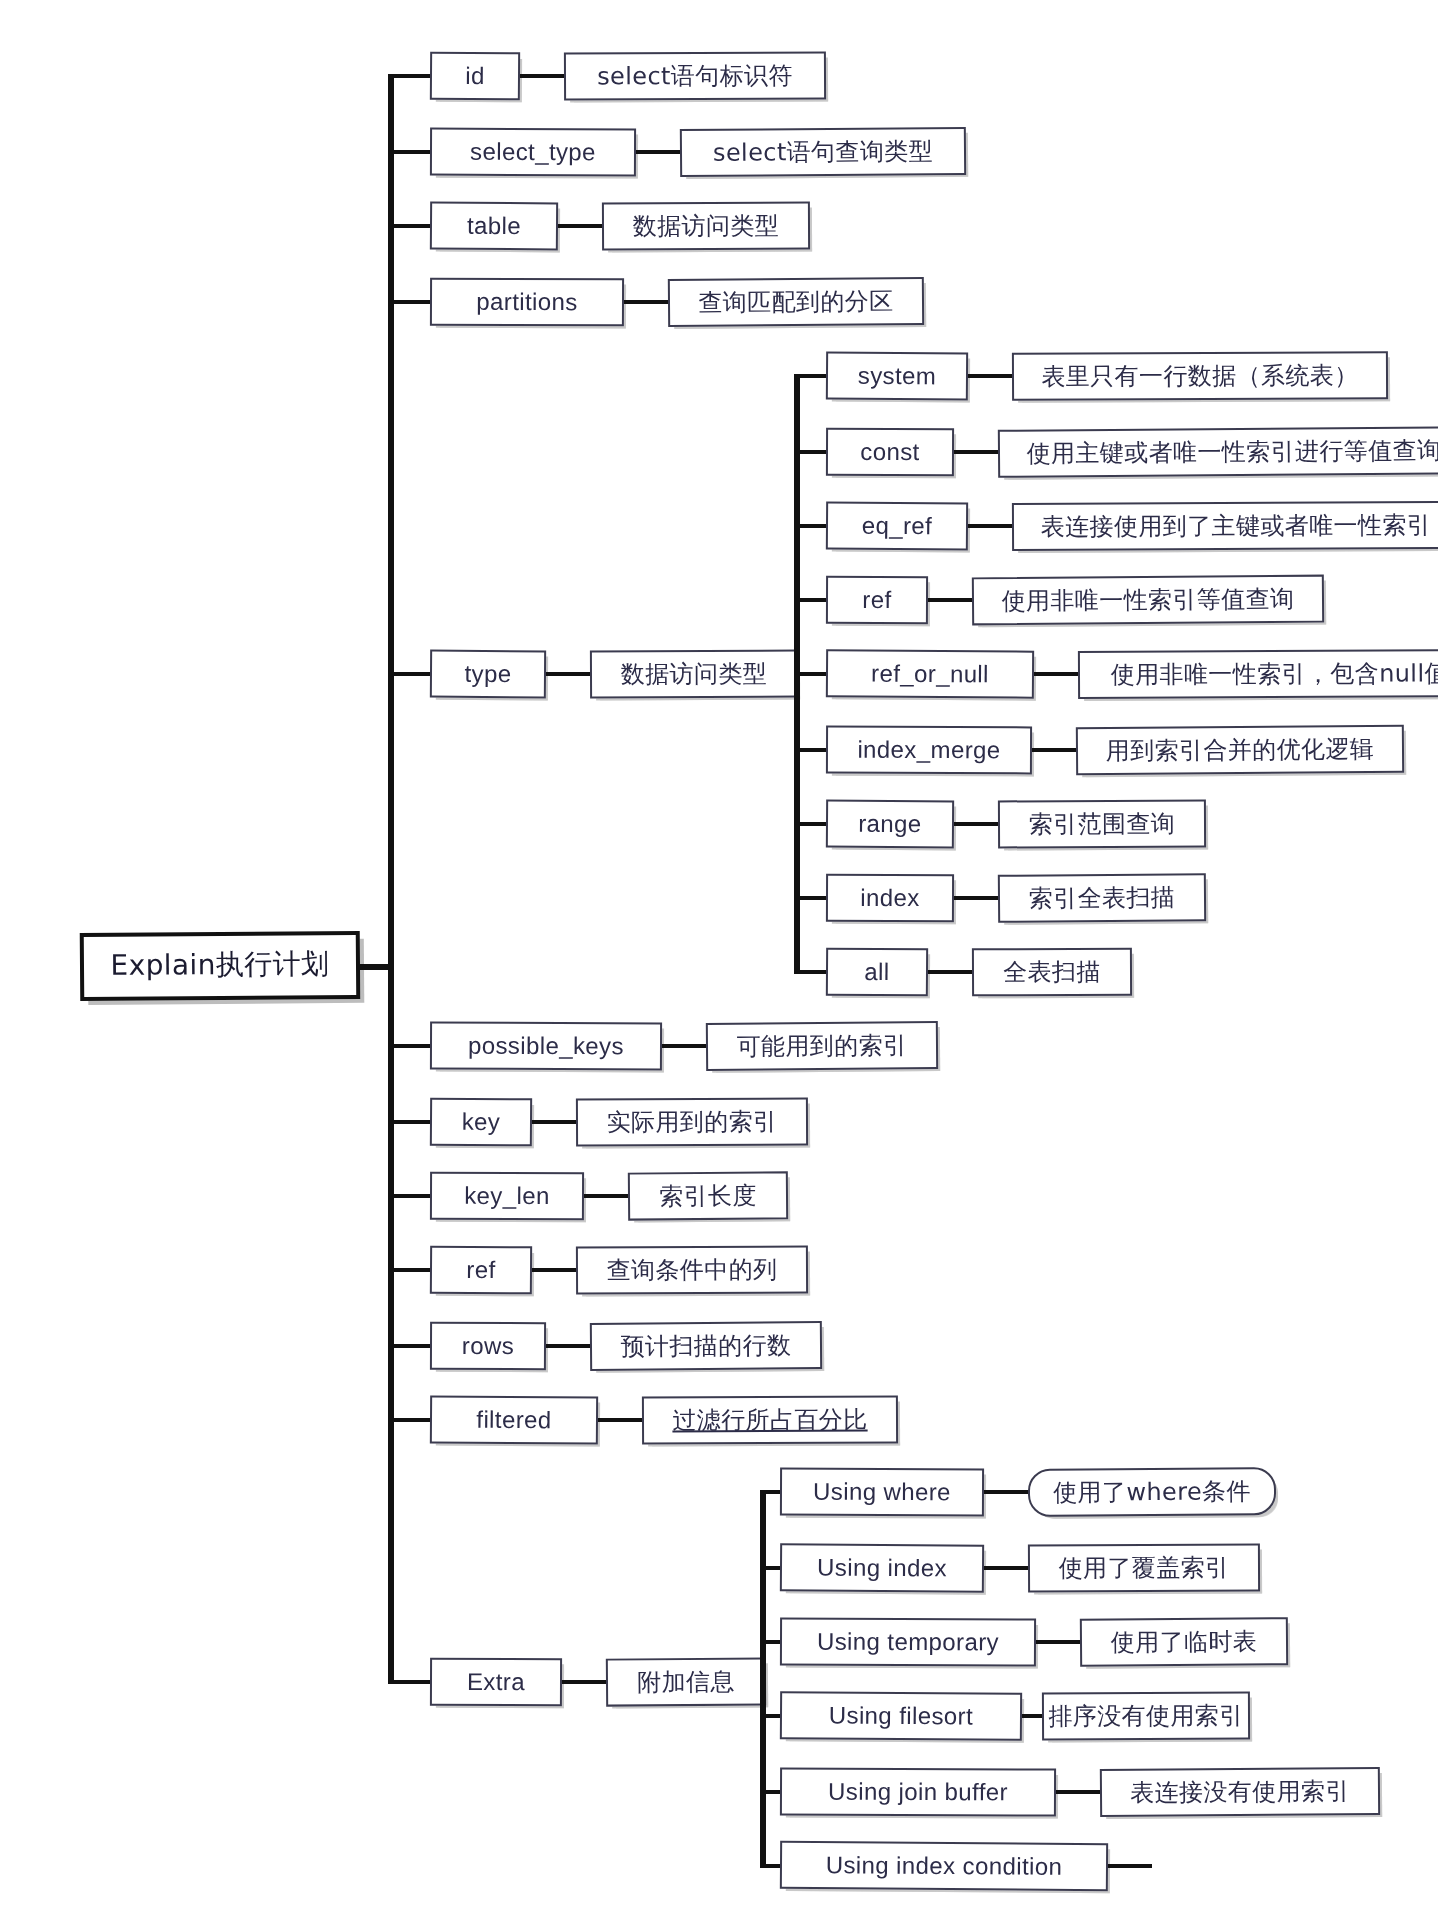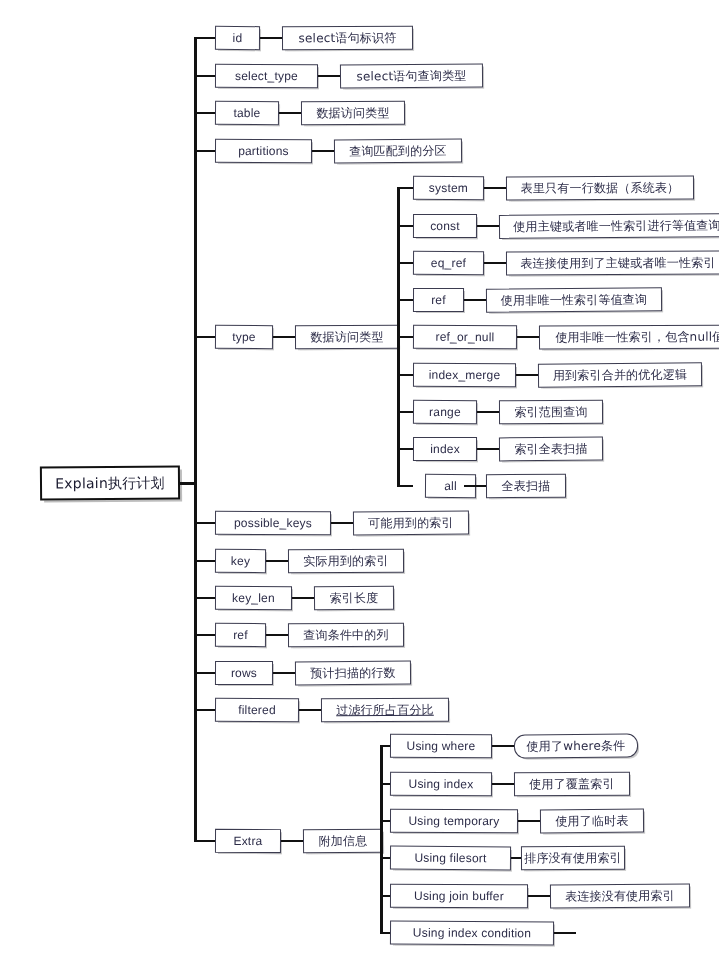--- a/index.html
+++ b/index.html
@@ -142,21 +142,21 @@
     <div class="node cn tilt-a" style="left: 538px; top: 363px; width: 164px; height: 24px;">用到索引合并的优化逻辑</div>
     <div class="hline" style="left: 397px; top: 411px; width: 16px;"></div>
     <div class="node tilt-b" style="left: 413px; top: 400px; width: 64px; height: 24px;">range</div>
     <div class="hline" style="left: 477px; top: 411px; width: 22px;"></div>
     <div class="node cn tilt-c" style="left: 499px; top: 400px; width: 104px; height: 24px;">索引范围查询</div>
     <div class="hline" style="left: 397px; top: 448px; width: 16px;"></div>
     <div class="node tilt-d" style="left: 413px; top: 437px; width: 64px; height: 24px;">index</div>
     <div class="hline" style="left: 477px; top: 448px; width: 22px;"></div>
     <div class="node cn tilt-a" style="left: 499px; top: 437px; width: 104px; height: 24px;">索引全表扫描</div>
     <div class="hline" style="left: 397px; top: 485px; width: 16px;"></div>
-    <div class="node tilt-b" style="left: 413px; top: 474px; width: 51px; height: 24px; margin-left: 12px;">all</div>
+    <div class="node tilt-b" style="left: 413px; top: 474px; width: 51px; height: 24px;">all</div>
     <div class="hline" style="left: 464px; top: 485px; width: 22px;"></div>
     <div class="node cn tilt-c" style="left: 486px; top: 474px; width: 80px; height: 24px;">全表扫描</div>
     <div class="hline" style="left: 380px; top: 745px; width: 10px;"></div>
     <div class="node tilt-d" style="left: 390px; top: 734px; width: 102px; height: 24px;">Using where</div>
     <div class="hline" style="left: 492px; top: 745px; width: 22px;"></div>
     <div class="node cn tilt-a" style="left: 514px; top: 734px; width: 124px; height: 24px; border-radius: 11px;">使用了where条件</div>
     <div class="hline" style="left: 380px; top: 783px; width: 10px;"></div>
     <div class="node tilt-b" style="left: 390px; top: 772px; width: 102px; height: 24px;">Using index</div>
     <div class="hline" style="left: 492px; top: 783px; width: 22px;"></div>
     <div class="node cn tilt-c" style="left: 514px; top: 772px; width: 116px; height: 24px;">使用了覆盖索引</div>

